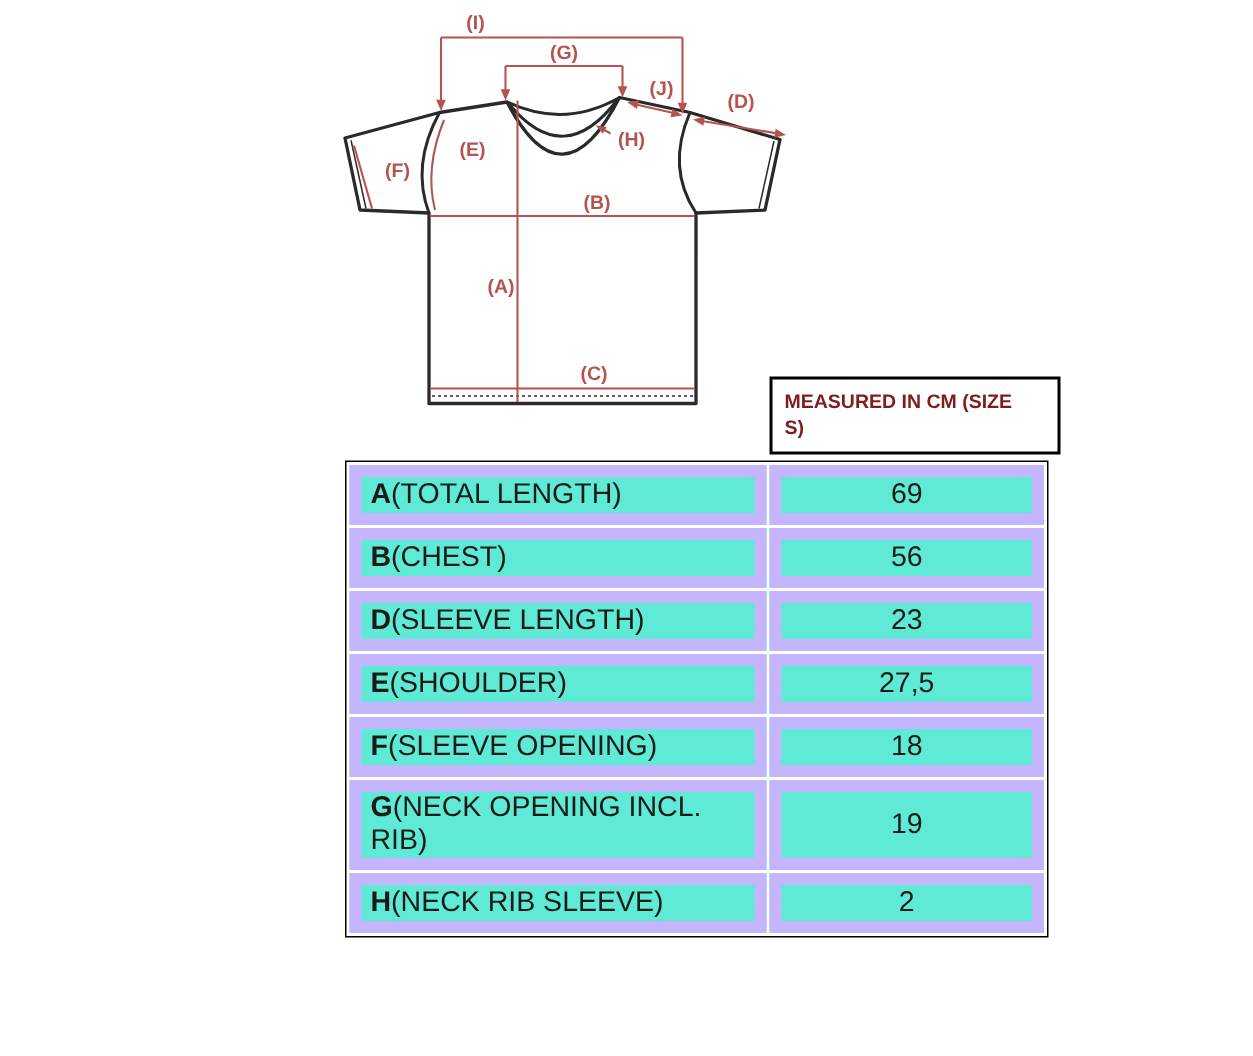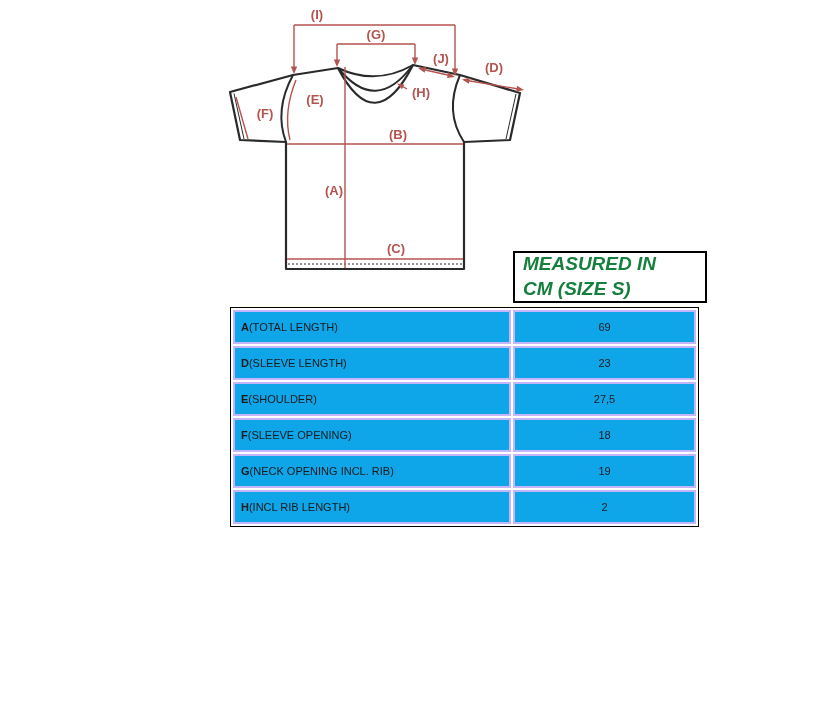--- a/index.html
+++ b/index.html
@@ -14,33 +14,33 @@
   .dim-label{
     font-family:"Liberation Sans", sans-serif;
     font-size:13px;font-weight:bold;
   }
   .header-box{
     position:absolute;left:513px;top:251px;width:194px;height:52px;
     box-sizing:border-box;border:2px solid #000;
     display:flex;align-items:center;
   }
   .header-box span{
-    font-size:19px;font-weight:bold;color:#15803d;
-    line-height:1.3;padding:2px 24px 2px 8px;font-style:italic;
+    font-size:13px;font-weight:bold;color:#7f1d1d;
+    line-height:1.3;padding:2px 24px 2px 8px;
   }
   .size-table{
     position:absolute;left:230px;top:307px;
     border-collapse:separate;border-spacing:2px;
     border:1px solid #000;
   }
   .size-table td{
     box-sizing:border-box;height:34px;
-    border:2px solid #c4b5fd;
-    font-size:11px;color:#1a1a1a;
-    background:#0ea5e9;
+    border:8px solid #c4b5fd;
+    font-size:19px;color:#1a1a1a;
+    background:#5eead4;
   }
   .size-table td.lbl{width:278px;padding:0 4px 0 6px;text-align:left;}
   .size-table td.val{width:183px;text-align:center;}
   .size-table b{font-weight:bold;}
 </style>
 </head>
 <body>
 
 <div class="stage">
 
@@ -102,35 +102,39 @@
     <span>MEASURED IN CM (SIZE S)</span>
   </div>
 
   <table class="size-table">
     <tbody>
       <tr>
         <td class="lbl"><b>A</b><span>(TOTAL LENGTH)</span></td>
         <td class="val">69</td>
       </tr>
       <tr>
+        <td class="lbl"><b>B</b><span>(CHEST)</span></td>
+        <td class="val">56</td>
+      </tr>
+      <tr>
         <td class="lbl"><b>D</b><span>(SLEEVE LENGTH)</span></td>
         <td class="val">23</td>
       </tr>
       <tr>
         <td class="lbl"><b>E</b><span>(SHOULDER)</span></td>
         <td class="val">27,5</td>
       </tr>
       <tr>
         <td class="lbl"><b>F</b><span>(SLEEVE OPENING)</span></td>
         <td class="val">18</td>
       </tr>
       <tr>
         <td class="lbl"><b>G</b><span>(NECK OPENING INCL. RIB)</span></td>
         <td class="val">19</td>
       </tr>
       <tr>
-        <td class="lbl"><b>H</b><span>(INCL RIB LENGTH)</span></td>
+        <td class="lbl"><b>H</b><span>(NECK RIB SLEEVE)</span></td>
         <td class="val">2</td>
       </tr>
     </tbody>
   </table>
 
 </div>
 
 </body></html>

